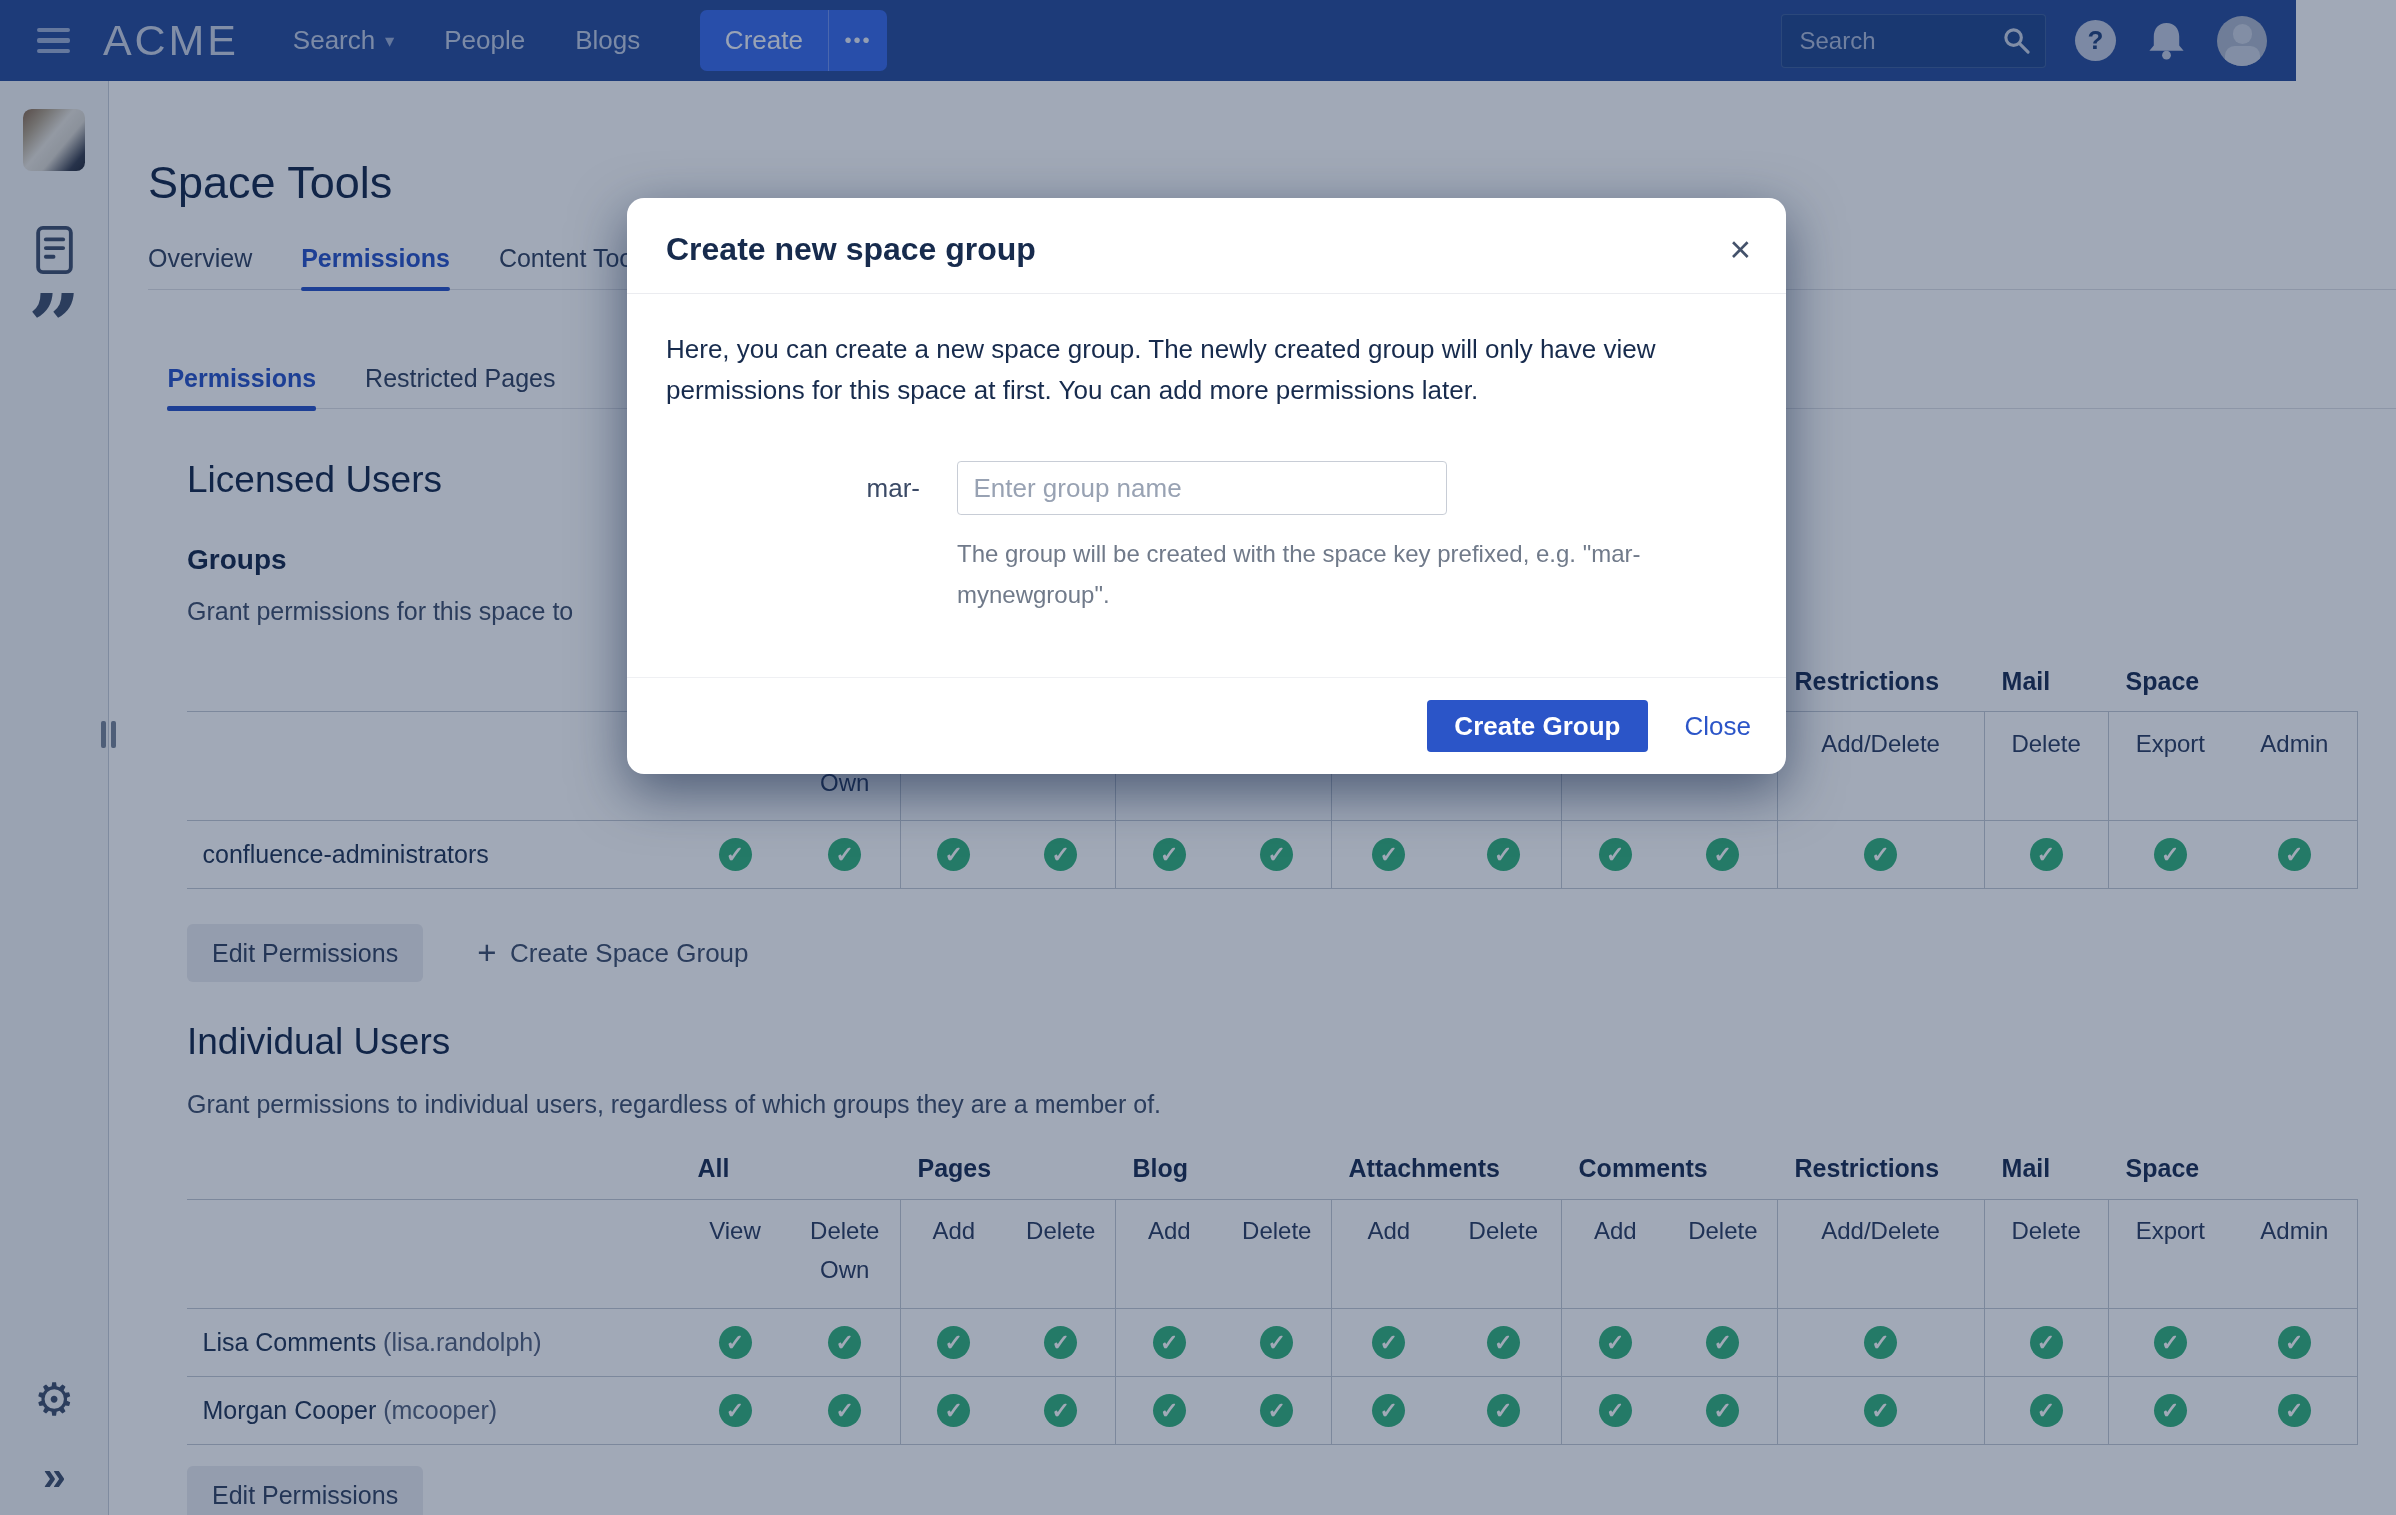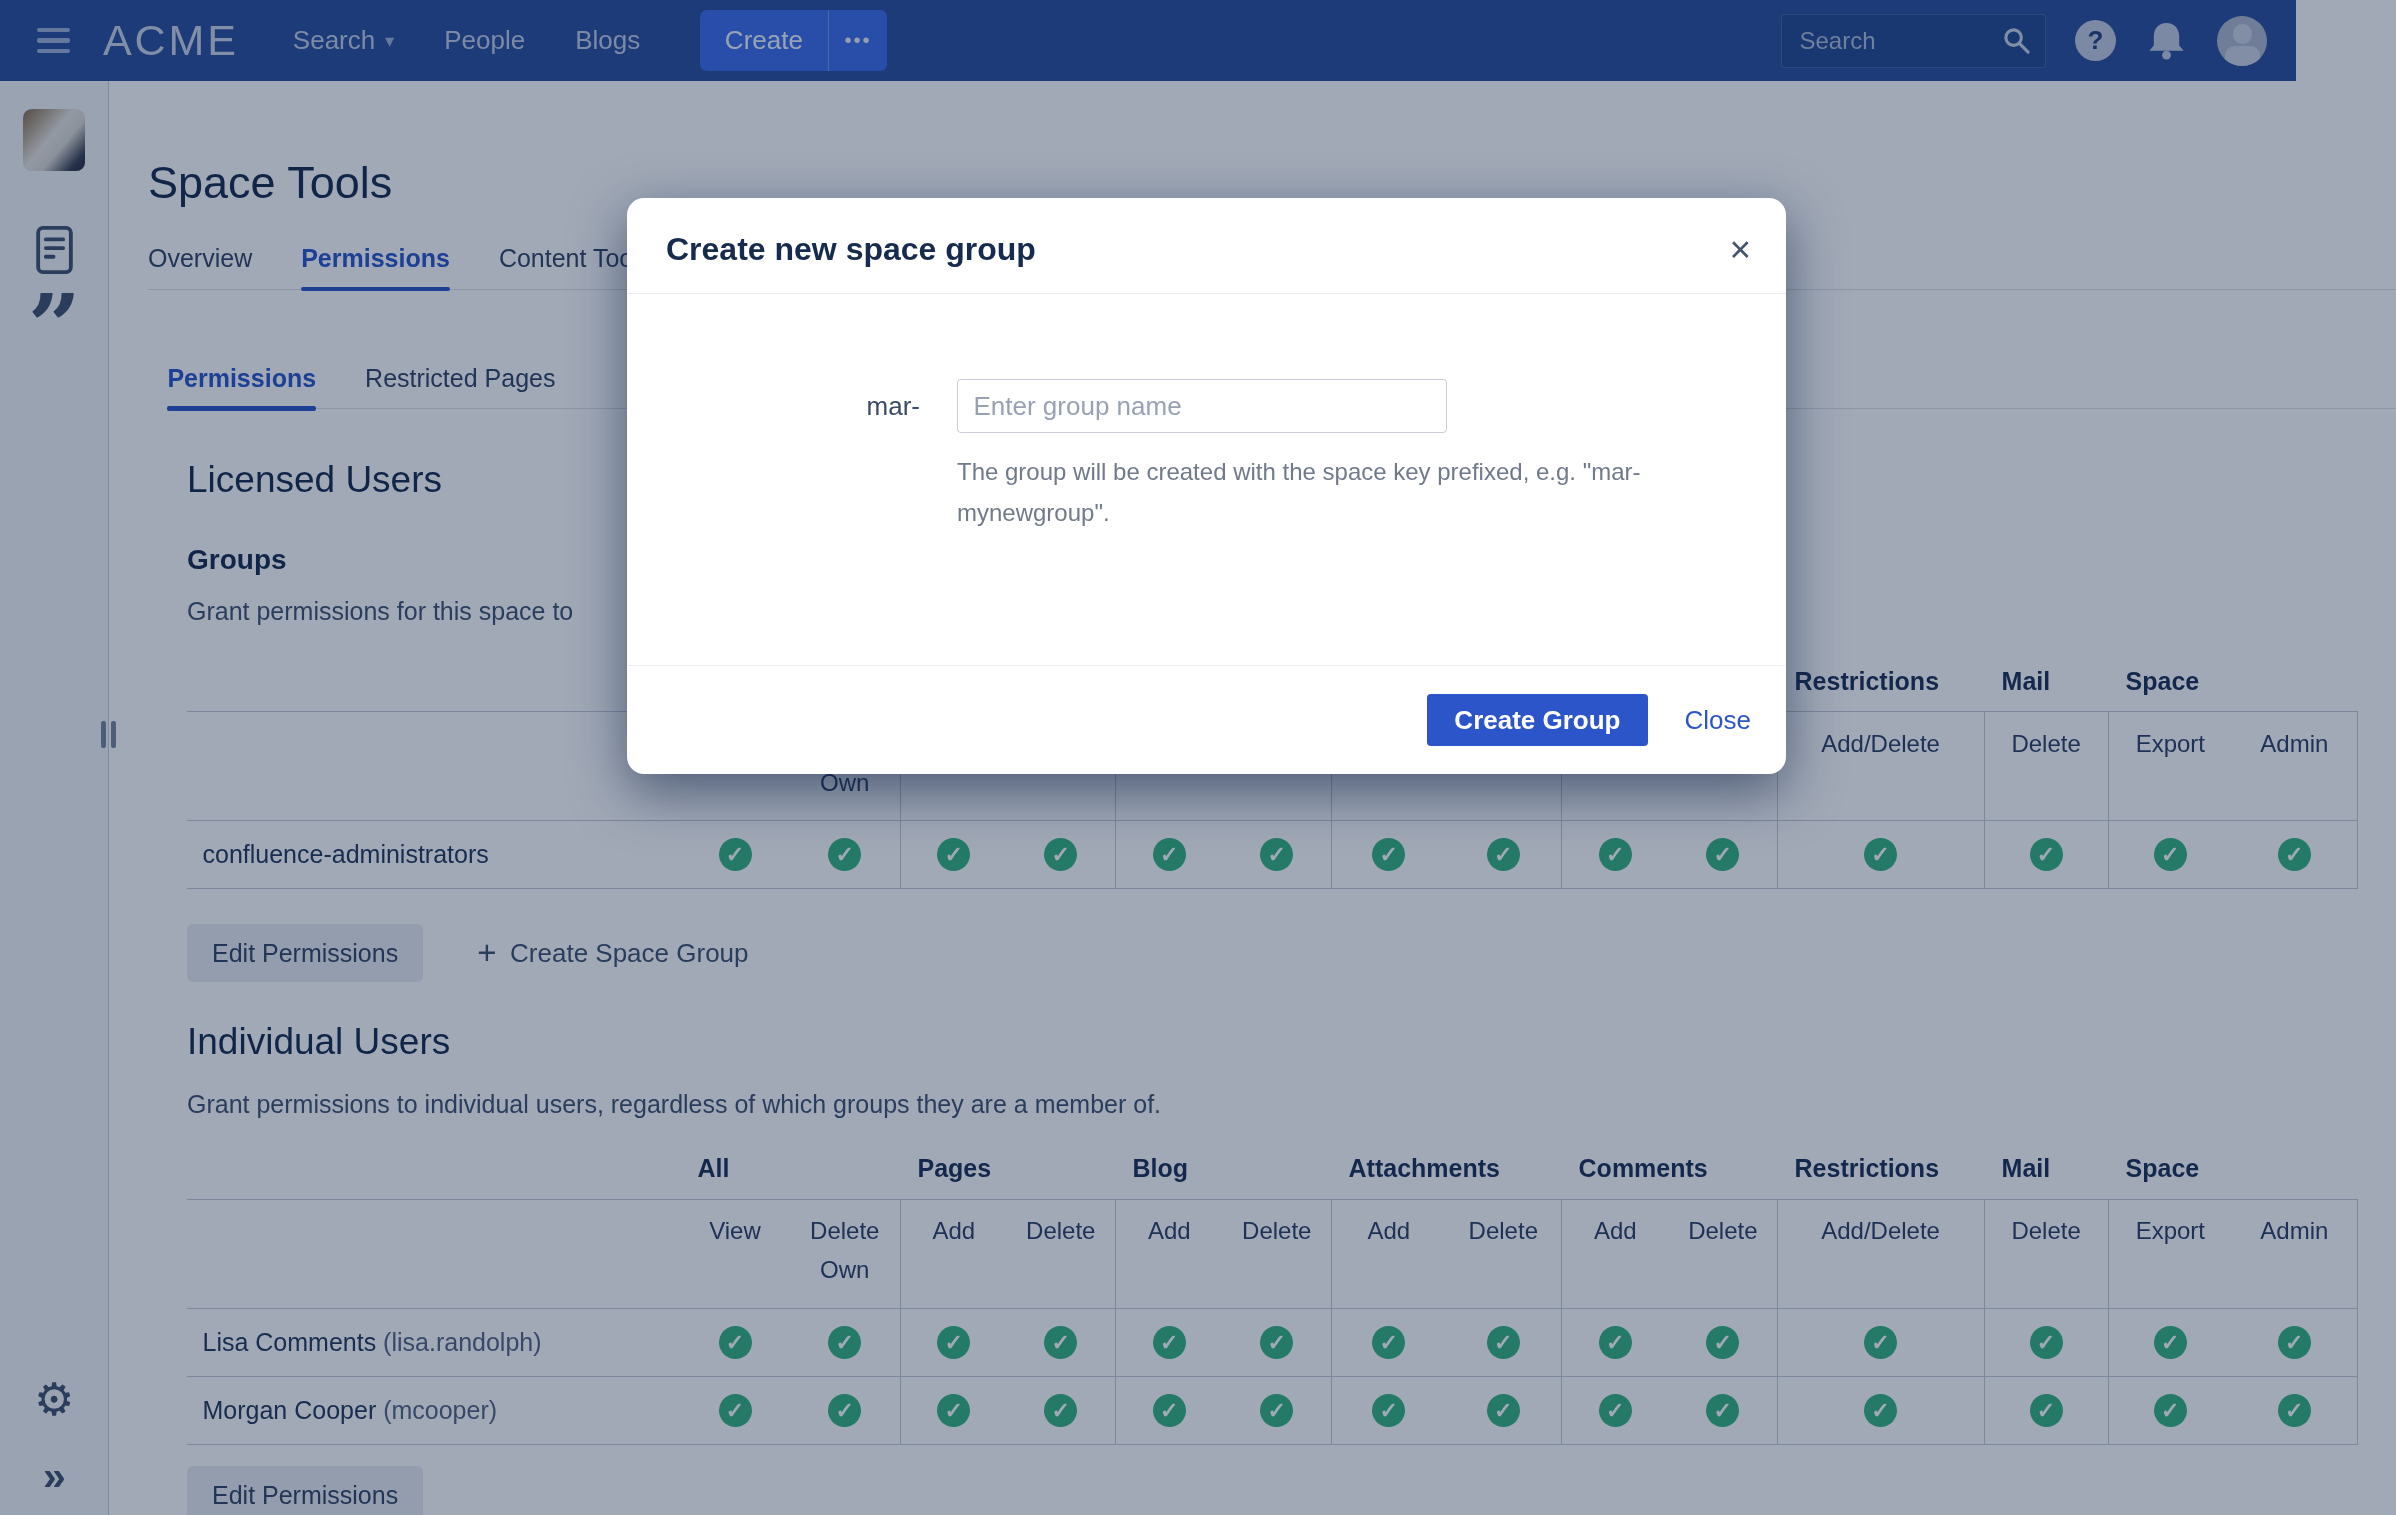--- a/index.html
+++ b/index.html
@@ -114,21 +114,21 @@
   .modal-body { padding: 35px 39px 0 39px; flex: 1; }
   .modal-body p { font-size: 26px; color: #172B4D; line-height: 41px; max-width: 1081px; }
   .form-row { display: flex; align-items: center; margin-top: 50px; }
   .prefix-label { width: 291px; text-align: right; padding-right: 37px; font-size: 26px;
     color: #3B4A66; font-weight: 500; }
   .group-input { width: 490px; height: 54px; border: 1.9px solid #C8CDD6; border-radius: 3.9px;
     font-size: 26px; padding: 0 15.5px; color: #172B4D; font-family: inherit; outline: none; }
   .group-input::placeholder { color: #98A2B3; }
   .helper { margin: 17.5px 0 0 291px; max-width: 767px; font-size: 24px; color: #707A8A;
     line-height: 41px; }
-  .modal-footer { border-top: 1.9px solid #EFF0F3; padding: 28px 35px; display: flex;
+  .modal-footer { border-top: 1.9px solid #EFF0F3; padding: 22px 35px; display: flex;
     justify-content: flex-end; align-items: center; }
   .btn-primary { background: #2B55C8; color: #fff; font-size: 26px; font-weight: 700;
     border: none; border-radius: 3.9px; padding: 0 27px; height: 52px; cursor: pointer;
     font-family: inherit; }
   .link-close { color: #2B55C8; font-size: 26px; margin-left: 37px; cursor: pointer; }
 </style>
 </head>
 <body>
 
 <div class="topnav">
@@ -391,20 +391,21 @@
 </div>
 
 <div class="blanket"></div>
 
 <div class="modal">
   <div class="modal-header">
     <div class="modal-title">Create new space group</div>
     <div class="modal-close">×</div>
   </div>
   <div class="modal-body">
+    <p>Here, you can create a new space group. The newly created group will only have view permissions for this space at first. You can add more permissions later.</p>
     <div class="form-row">
       <div class="prefix-label">mar-</div>
       <input class="group-input" type="text" placeholder="Enter group name" style="">
     </div>
     <div class="helper">The group will be created with the space key prefixed, e.g. "mar-mynewgroup".</div>
   </div>
   <div class="modal-footer">
     <button class="btn-primary">Create Group</button>
     <span class="link-close">Close</span>
   </div>

